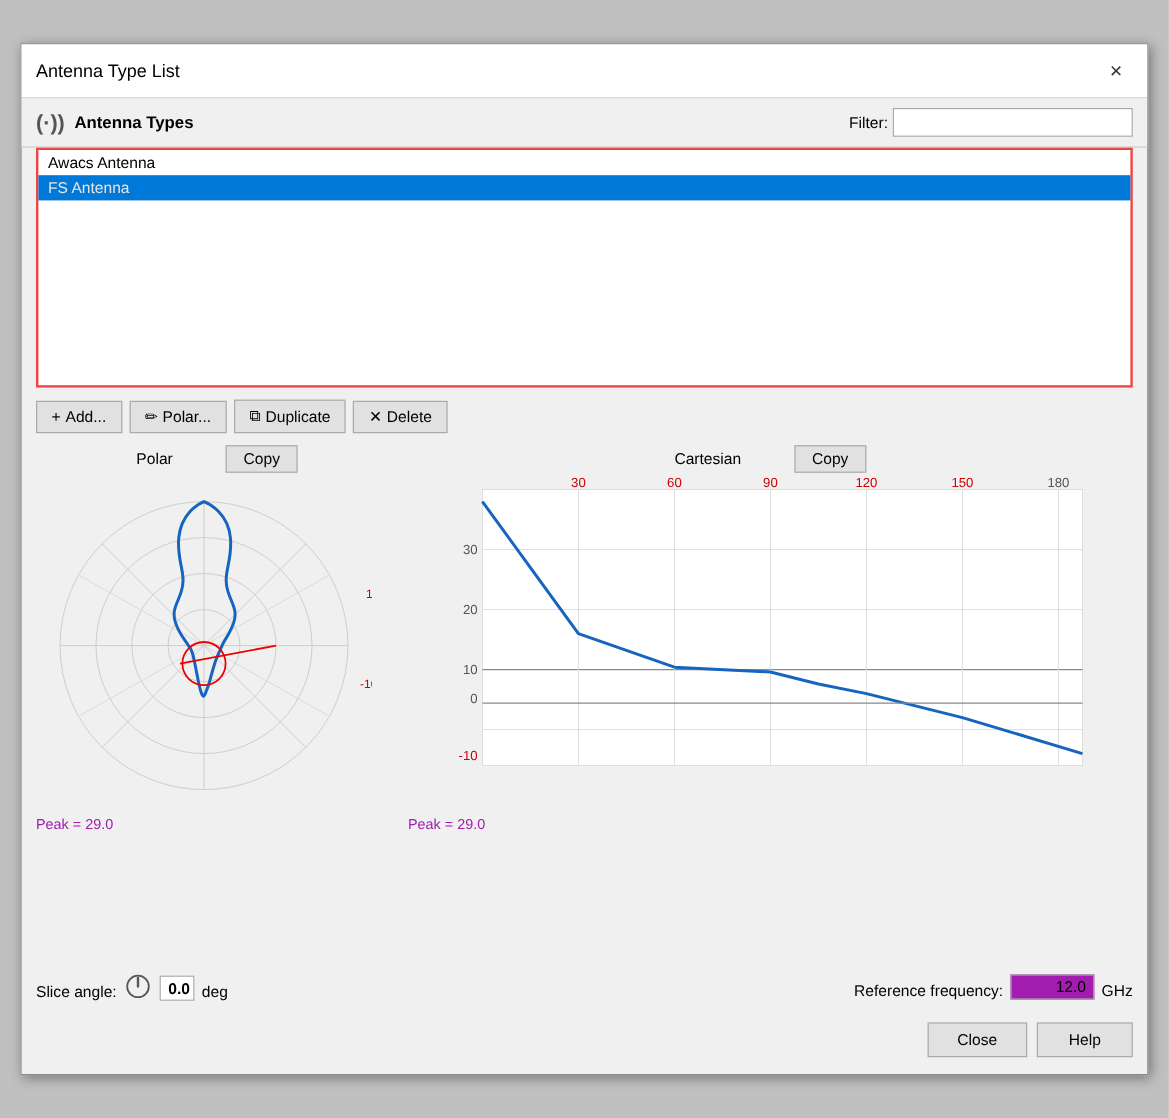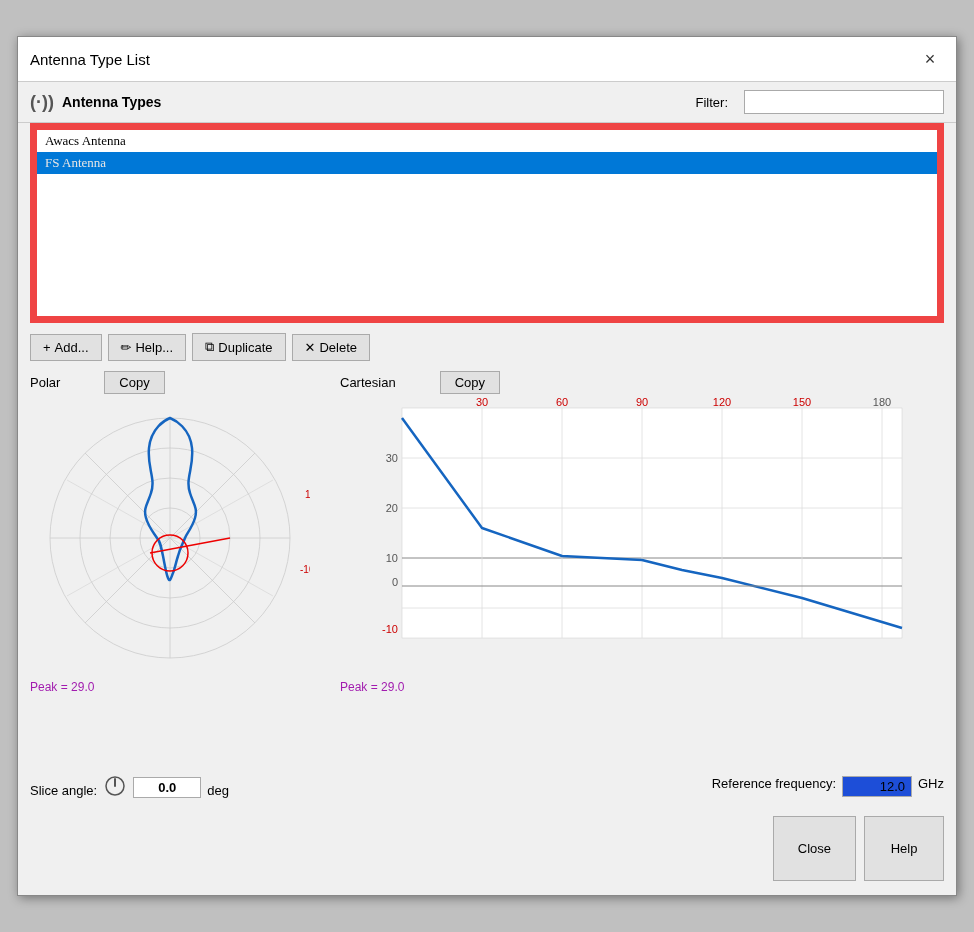--- a/index.html
+++ b/index.html
@@ -59,37 +59,36 @@
       font-weight: bold;
       font-size: 14px;
     }
     .antenna-icon {
       font-size: 18px;
       color: #555;
     }
     .header-right {
       display: flex;
       align-items: center;
-      gap: 16px;
+      gap: 4px;
     }
     .filter-input {
       border: 1px solid #aaa;
       background: #fff;
       padding: 2px 6px;
       width: 200px;
       height: 24px;
       font-size: 13px;
     }
     .list-section {
       margin: 0 12px;
-      border: 7px solid #ef4444;
+      border: 2px solid #ef4444;
       background: #fff;
       min-height: 200px;
       flex-shrink: 0;
-      font-family: Liberation Serif, serif;
     }
     .list-item {
       padding: 3px 8px;
       cursor: pointer;
       font-size: 13px;
     }
     .list-item.selected { background: #0078d7; color: #e5e5e5; }
     .toolbar {
       display: flex;
       gap: 6px;
@@ -113,21 +112,21 @@
       flex: 1;
     }
     .chart-panel {
       flex: 1;
       display: flex;
       flex-direction: column;
     }
     .chart-panel:first-child { margin-right: 8px; }
     .chart-header {
       display: flex;
-      justify-content: flex-start;
+      justify-content: center;
       align-items: center;
       margin-bottom: 4px;
     }
     .chart-label {
       font-size: 13px;
       font-weight: 400;
     }
     .copy-btn {
       padding: 3px 14px;
       background: #e1e1e1;
@@ -158,50 +157,50 @@
     }
     .slice-control {
       display: flex;
       align-items: flex-end;
       gap: 6px;
     }
     .slice-value-box {
       border: 1px solid #aaa;
       background: #fff;
       padding: 2px 6px;
-      width: 68px;
+      width: 29px;
       text-align: center;
       font-size: 13px;
       font-weight: bold;
     }
     .knob-icon {
       width: 24px;
       height: 24px;
     }
     .ref-freq-control {
       display: flex;
-      align-items: flex-start;
+      align-items: flex-end;
       gap: 6px;
     }
     .ref-freq-input {
       border: 1px solid #aaa;
-      background: #1d4ed8;
+      background: #a21caf;
       padding: 2px 6px;
       width: 70px;
       text-align: right;
       font-size: 13px;
     }
     .footer-buttons {
       display: flex;
       justify-content: flex-end;
       gap: 8px;
       padding: 10px 12px 14px;
     }
     .footer-btn {
-      padding: 24px 24px;
+      padding: 6px 24px;
       background: #e1e1e1;
       border: 1px solid #aaa;
       cursor: pointer;
       font-size: 13px;
       min-width: 80px;
     }
   </style>
 </head>
 <body>
 
@@ -228,21 +227,21 @@
     <div class="list-item selected">FS Antenna</div>
   </div>
 
   <div class="toolbar">
     <button class="toolbar-btn">
       <span>+</span>
       <span>Add...</span>
     </button>
     <button class="toolbar-btn">
       <span>✏</span>
-      <span>Help...</span>
+      <span>Polar...</span>
     </button>
     <button class="toolbar-btn">
       <span>⧉</span>
       <span>Duplicate</span>
     </button>
     <button class="toolbar-btn">
       <span>✕</span>
       <span>Delete</span>
     </button>
   </div>

